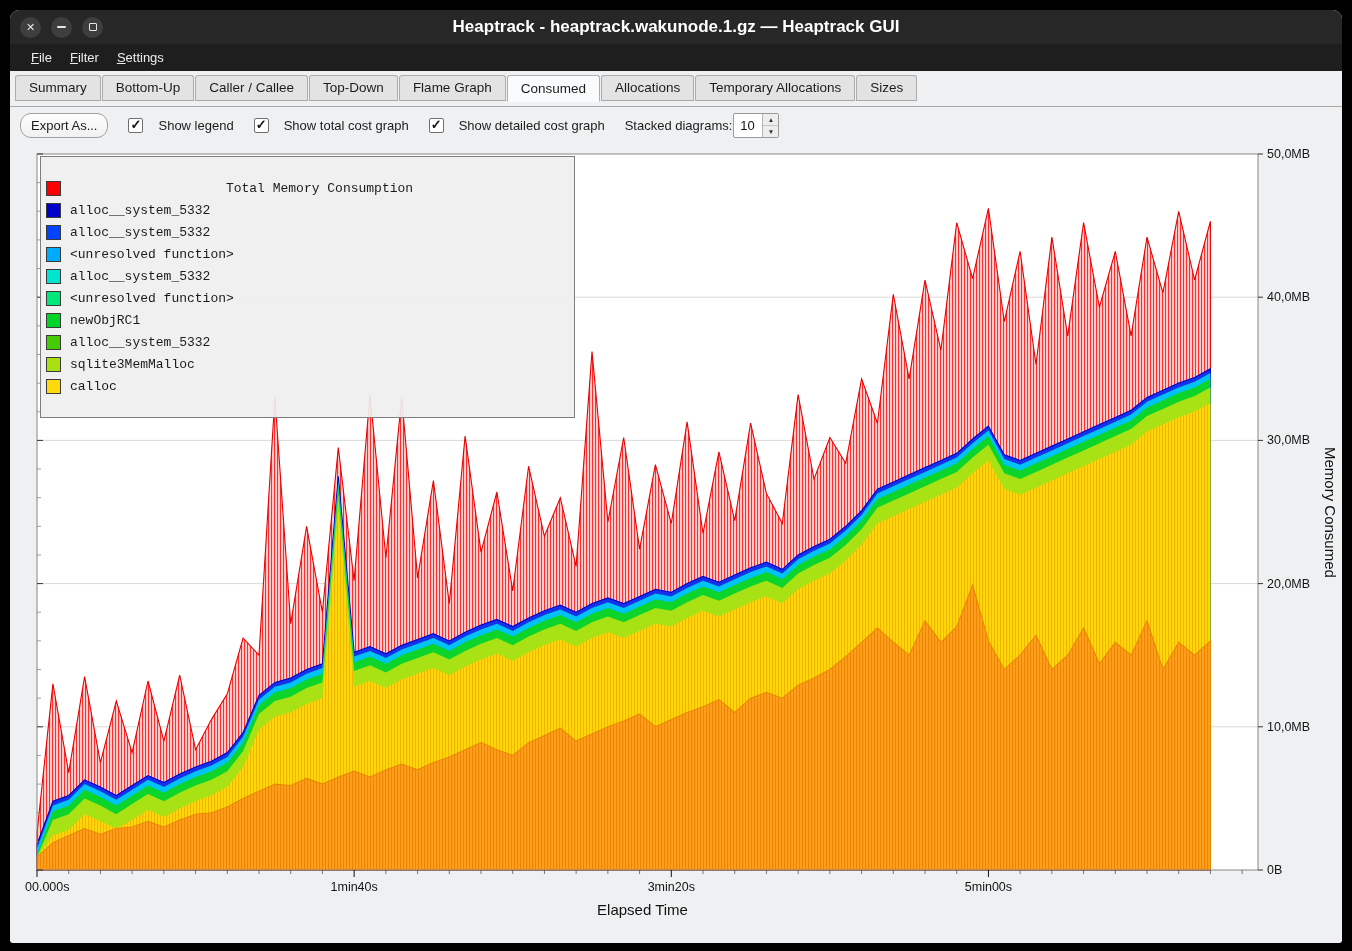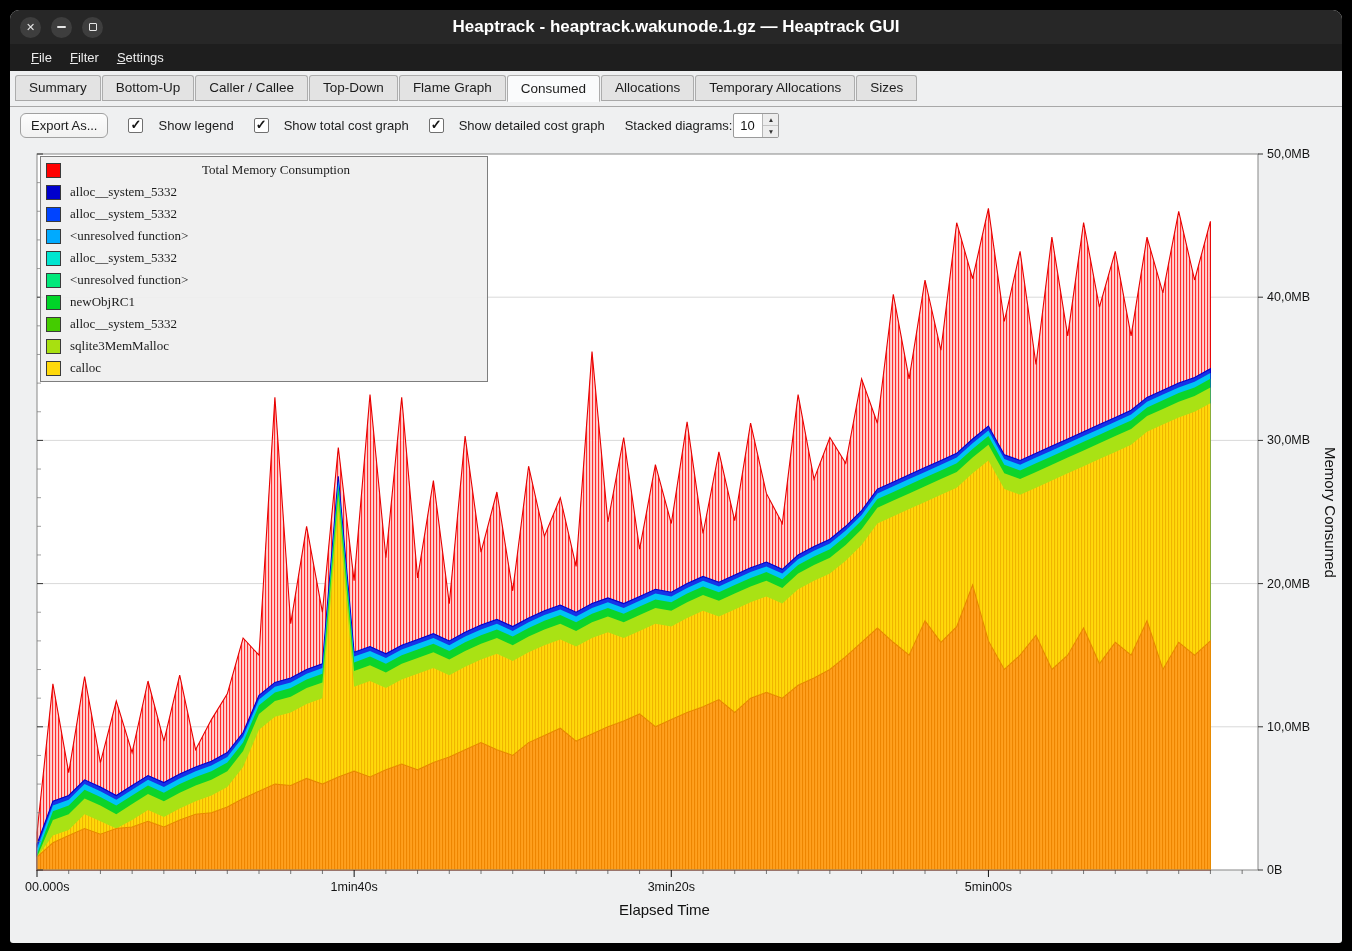--- a/index.html
+++ b/index.html
@@ -12,41 +12,41 @@
 .wglyph-min{width:9px;height:2px;background:#e6e6e6;border-radius:1px}
 .wglyph-max{width:8px;height:8px;border:1.5px solid #e6e6e6;border-radius:1px}
 .wtitle{flex:1;text-align:center;color:#fff;font-weight:bold;font-size:17px}
 .menubar{height:27px;background:#1e1e1e;display:flex;align-items:center;padding-left:12px;flex:0 0 auto}
 .menu-item{display:inline-block;color:#ececec;font-size:13px;padding:4px 9px;cursor:pointer}
 .menu-item::first-letter{text-decoration:underline}
 .tabbar{height:36px;background:#eff0f1;border-bottom:1px solid #a8a8a8;display:flex;align-items:flex-start;padding:4px 12px 0 5px;flex:0 0 auto}
 .tab{font-size:13.5px;color:#1c1c1c;background:#e3e3e3;border:1px solid #adadad;border-radius:3px 3px 0 0;padding:4px 13px 5px;margin-right:1px;margin-bottom:-1px;border-bottom:1px solid #a8a8a8;cursor:pointer;white-space:nowrap}
 .tab.active{background:#fafbfc;border-bottom:1px solid #fafbfc;padding-top:5px}
 .toolbar{height:37px;background:#eff0f1;display:flex;align-items:center;padding:0 10px;gap:20px;flex:0 0 auto}
-.btn{font-family:inherit;font-size:13px;color:#1c1c1c;background:linear-gradient(#fdfdfd,#f1f1f1);border:1px solid #a0a0a0;border-radius:6px;padding:4px 10px;cursor:pointer}
+.btn{font-family:inherit;font-size:13px;color:#1c1c1c;background:linear-gradient(#fdfdfd,#f1f1f1);border:1px solid #a0a0a0;border-radius:11px;padding:4px 10px;cursor:pointer}
 .chk{display:flex;align-items:center;gap:15px;font-size:13px;color:#1c1c1c;cursor:pointer}
 .box{width:15px;height:15px;background:#fff;border:1px solid #707070;border-radius:2px;position:relative;flex:0 0 auto}
 .box::after{content:"✓";position:absolute;left:1px;top:-2px;font-size:13px;font-weight:bold;color:#151515}
 .spin-group{display:flex;align-items:center;gap:1px}
 .spinbox{display:inline-flex;height:25px;background:#fff;border:1px solid #9a9a9a;border-radius:2px;overflow:hidden}
 .spin-val{width:28px;display:flex;align-items:center;padding-left:6px;font-size:13px;color:#111}
 .spin-btns{display:flex;flex-direction:column;width:16px;border-left:1px solid #b5b5b5}
 .sb{flex:1;display:flex;align-items:center;justify-content:center;background:#ededed;cursor:pointer}
 .sb.up{border-bottom:1px solid #c5c5c5}
 .sb::after{font-size:6.5px;color:#333}
 .sb.up::after{content:"▲"}
 .sb.down::after{content:"▼"}
 .chartwrap{position:relative;flex:1}
 #chart-svg{position:absolute;left:0;top:0}
-.legend{position:absolute;left:30px;top:12px;width:448px;background:rgba(239,239,239,0.93);border:1px solid #7e7e7e;padding:2px 5px;font-family:Liberation Serif, serif}
+.legend{position:absolute;left:30px;top:12px;width:535px;background:rgba(239,239,239,0.93);border:1px solid #7e7e7e;padding:20px 5px;font-family:Liberation Mono, monospace}
 .lrow{display:flex;align-items:center;height:22px;gap:9px}
 .swatch{width:15px;height:15px;border:1px solid #3a3a3a;flex:0 0 auto}
 .llabel{font-size:13px;color:#1b1b1b;white-space:pre}
 .ltitle .llabel{flex:1;text-align:center}
-.xlabel{position:absolute;left:44px;width:1221px;top:757px;text-align:center;font-size:15px;color:#111}
+.xlabel{position:absolute;left:22px;width:1221px;top:757px;text-align:center;font-size:15px;color:#111}
 .ylabel{position:absolute;right:3px;top:10px;height:716px;writing-mode:vertical-rl;text-align:center;font-size:15px;color:#111}
 </style>
 </head>
 <body>
 
 <div class="window">
   <div class="titlebar">
     <div class="winbtns">
       <span class="wbtn">
           <span class="wglyph-close">✕</span>

